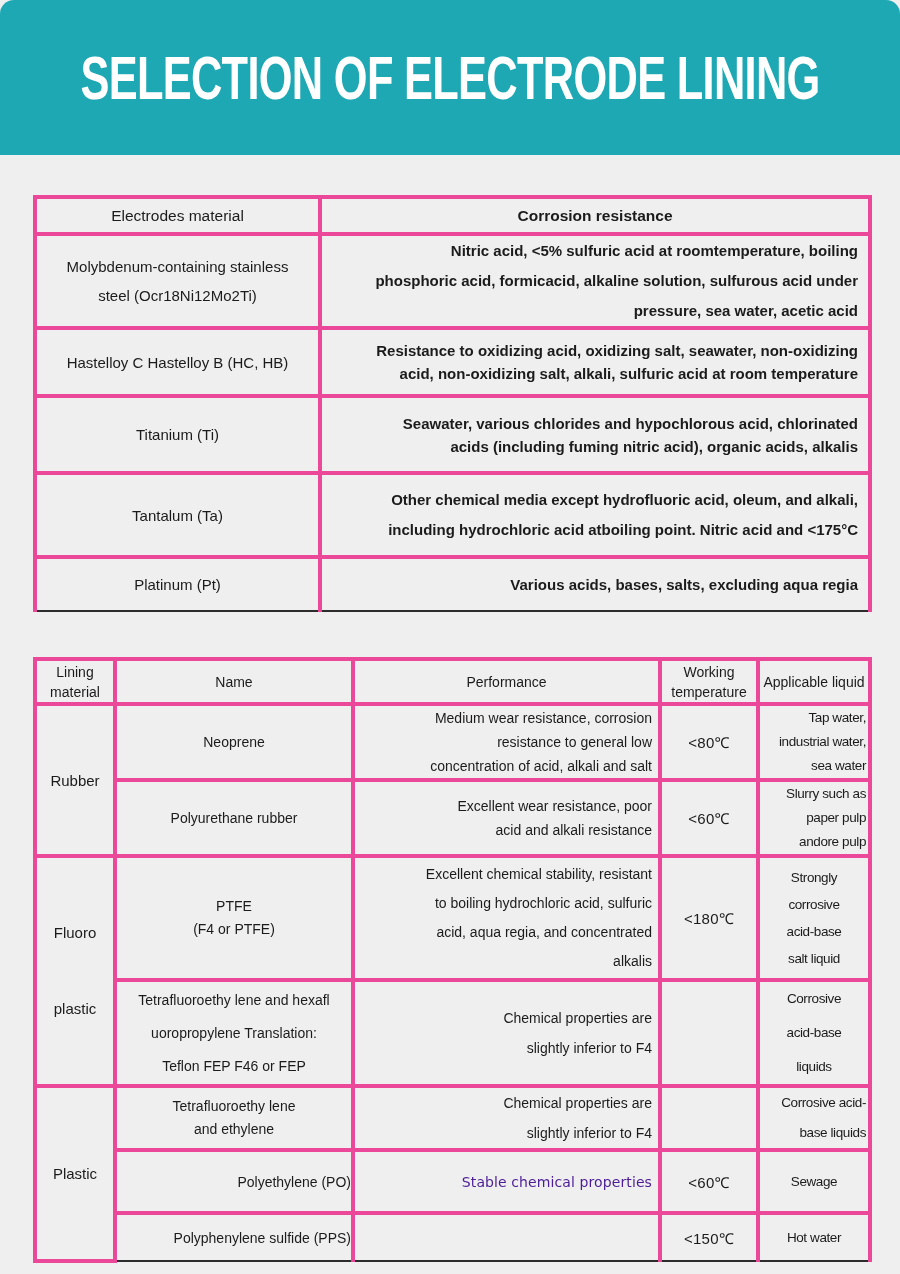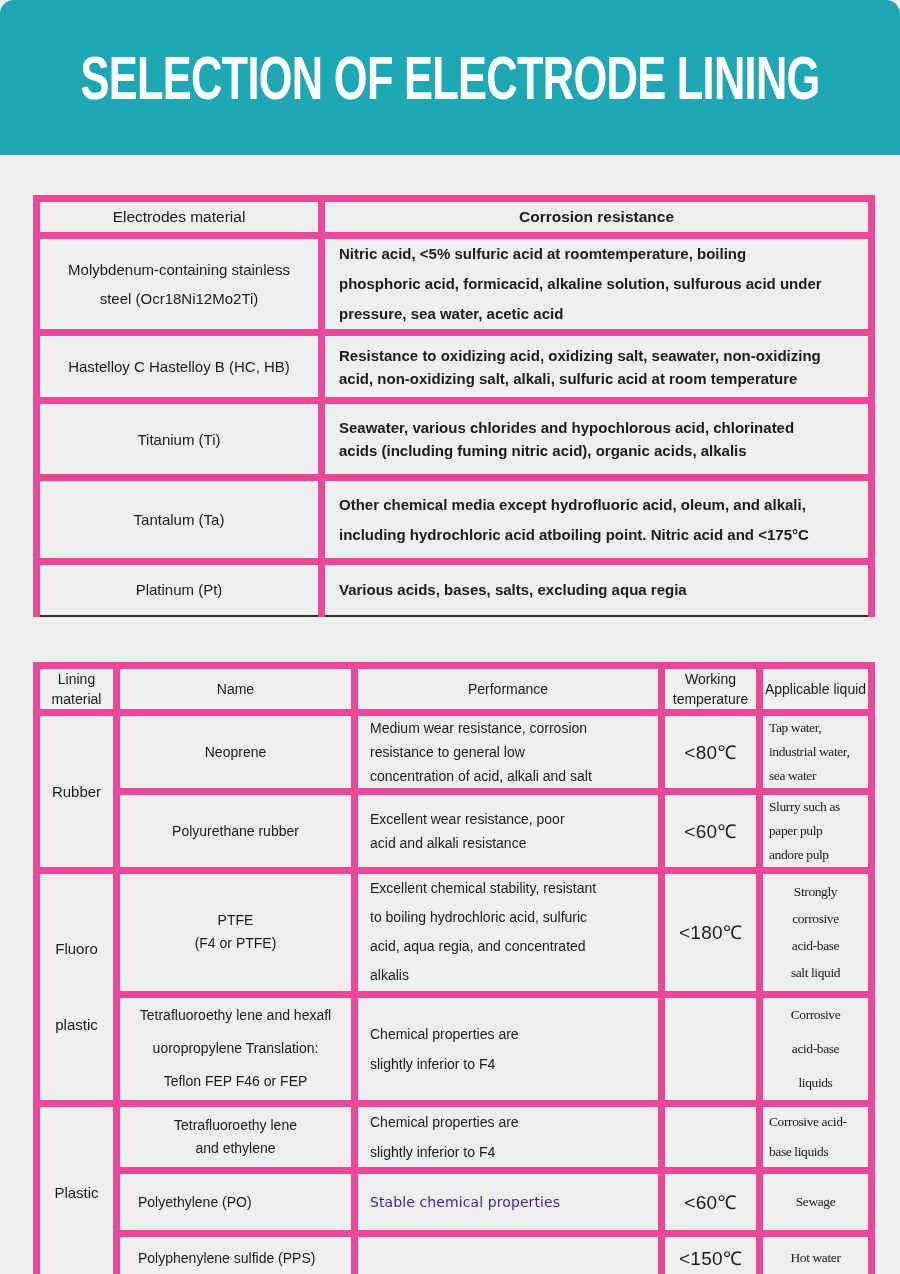--- a/index.html
+++ b/index.html
@@ -26,50 +26,50 @@
     white-space:nowrap;
     transform:scaleX(0.70);
   }
   
   table{
     border-collapse:collapse;
     table-layout:fixed;
     margin-left:33px;
   }
   td,th{
-    border:7px solid #ec4899;
+    border:4px solid #ec4899;
     white-space:pre-line;
     vertical-align:middle;
     font-weight:normal;
     overflow:hidden;
     padding:0;
   }
   .c{text-align:center;}
-  .l{text-align:left;}
+  .l{text-align:right;}
   .pad14{padding-left:14px;padding-right:10px;}
   .pad12{padding-left:12px;padding-right:6px;}
   .pad18{padding-left:18px;}
   .pad6{padding-left:6px;padding-right:2px;}
   .lh20{line-height:20px}.lh24{line-height:24px}.lh27{line-height:27px}
   .lh29{line-height:29px}.lh30{line-height:30px}.lh31{line-height:23px}
   .lh33{line-height:33px}.lh34{line-height:34px}.lh38{line-height:38px}
   
   .t1{width:835px;margin-top:40px;font-size:15px;}
   .t1 th{font-size:15.5px;}
   .t1 .mat{width:285px;}
   .t1 .res{width:550px;font-weight:bold;}
   .t1 tr{border:1px solid #3a3a3a;}
   .t1 tr:last-child td{border-bottom:2px solid #2c2c2c;}
   
   .t2{width:835px;margin-top:45px;font-size:14px;}
   .t2 th{font-size:14px;}
   .t2 tr:last-child td{border-bottom:2px solid #2c2c2c;}
   .grp{font-size:15px;}
-  .temp{font-size:19px;letter-spacing:0.3px;text-align:center;}
-  .liquid{font-size:13.5px;letter-spacing:-0.4px;font-family:Liberation Serif, serif;}
+  .temp{font-size:15px;letter-spacing:0.3px;text-align:center;}
+  .liquid{font-size:13.5px;letter-spacing:-0.4px;}
   .alt-font{font-family:"DejaVu Sans",sans-serif;font-size:14px;letter-spacing:0.1px;color:#4c1d95;}
   .th-small{font-size:13.5px;}
 </style>
 <title>SELECTION OF ELECTRODE LINING</title></head>
 <body>
 
 <div class="banner">
   <h1>SELECTION OF ELECTRODE LINING</h1>
 </div>
 

